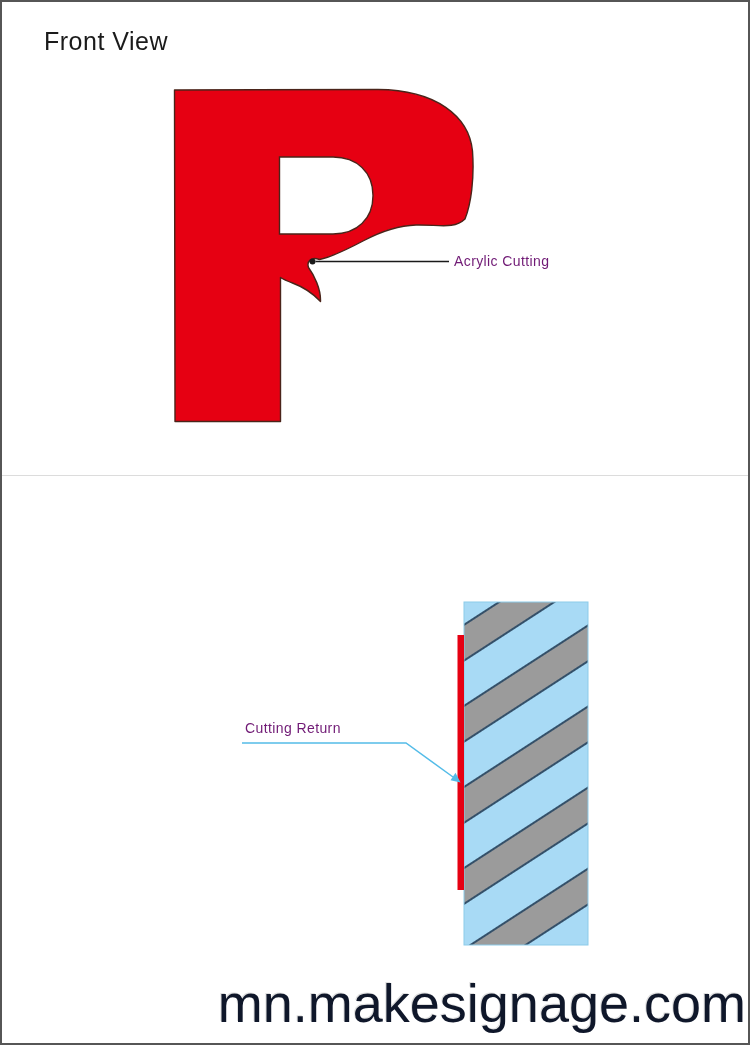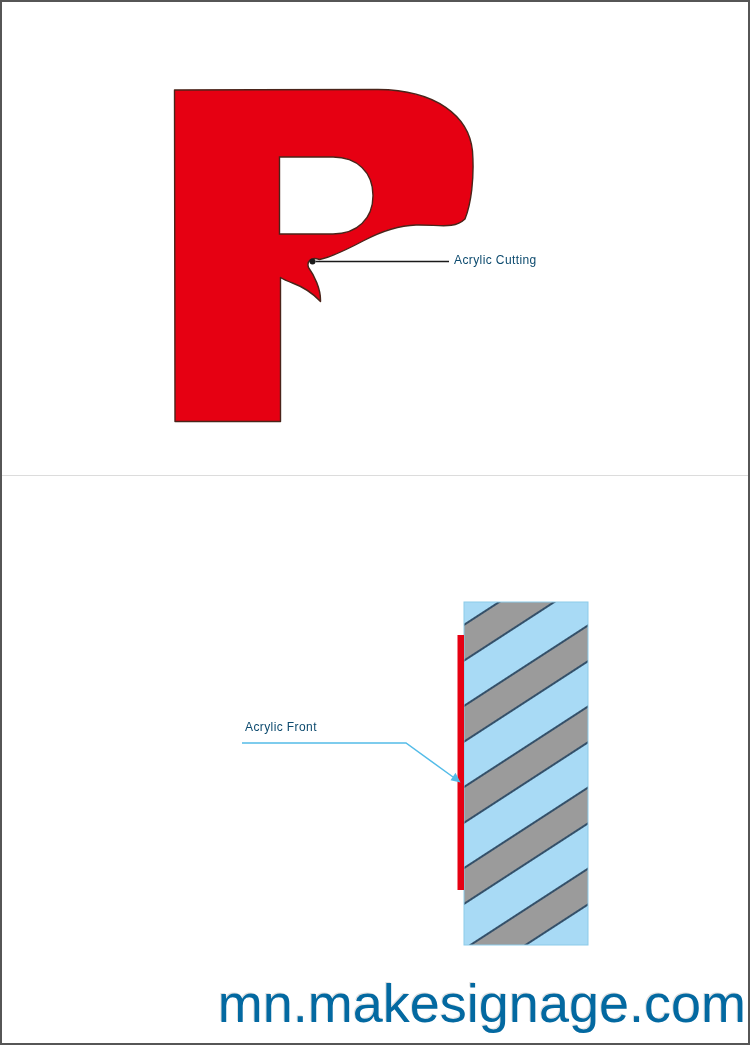--- a/index.html
+++ b/index.html
@@ -25,43 +25,44 @@
     position:absolute;
     left:0;top:473px;
     width:100%;height:1px;
     background:#dcdcdc;
   }
   .diagram-svg{
     position:absolute;left:0;top:0;
   }
   .callout-label{
     position:absolute;
-    font-size:12px;
-    color:#0c4a6e;
+    font-size:14px;
+    color:#701a75;
     letter-spacing:0.4px;
     white-space:nowrap;
   }
   .label-cutting{left:452px;top:251px;}
   .label-return{left:243px;top:718px;}
   .watermark{
     position:absolute;
     right:2px;top:972px;
     font-size:54px;
     line-height:1.1;
-    color:#0369a1;
+    color:#0f172a;
     letter-spacing:0px;
     white-space:nowrap;
     text-shadow:-1px -1px 0 #e0e0e0, 1px 1px 0 #ffffff;
   }
 </style>
 </head>
 <body>
 
 <div class="page">
 
+  <div class="section-title title-front">Front View</div>
 
 
   <div class="divider"></div>
 
   <svg class="diagram-svg" width="750" height="1045" viewBox="0 0 750 1045">
 
     <defs>
       <pattern id="hatch" patternUnits="userSpaceOnUse" width="300" height="68" patternTransform="rotate(-33)">
         <rect x="0" y="0" width="300" height="68" fill="#a8daf5"></rect>
         <rect x="0" y="26" width="300" height="30" fill="#9b9b9b"></rect>
@@ -98,17 +99,17 @@
     <rect x="462" y="600" width="124" height="343" fill="url(#hatch)" stroke-width="1" stroke="#8ccbe9"></rect>
 
     <rect x="455.5" y="633" width="6.5" height="255" fill="#e60012"></rect>
 
     <polyline points="240,741 404,741 451,775" fill="none" stroke-width="1.5" stroke="#54bce8"></polyline>
     <polygon points="458.5,780.5 448.5,778.2 453.5,770.8" fill="#54bce8"></polygon>
   </svg>
 
   <div class="callout-label label-cutting">Acrylic Cutting</div>
 
-  <div class="callout-label label-return">Acrylic Front</div>
+  <div class="callout-label label-return">Cutting Return</div>
 
   <div class="watermark">mn.makesignage.com</div>
 
 </div>
 
 </body></html>

